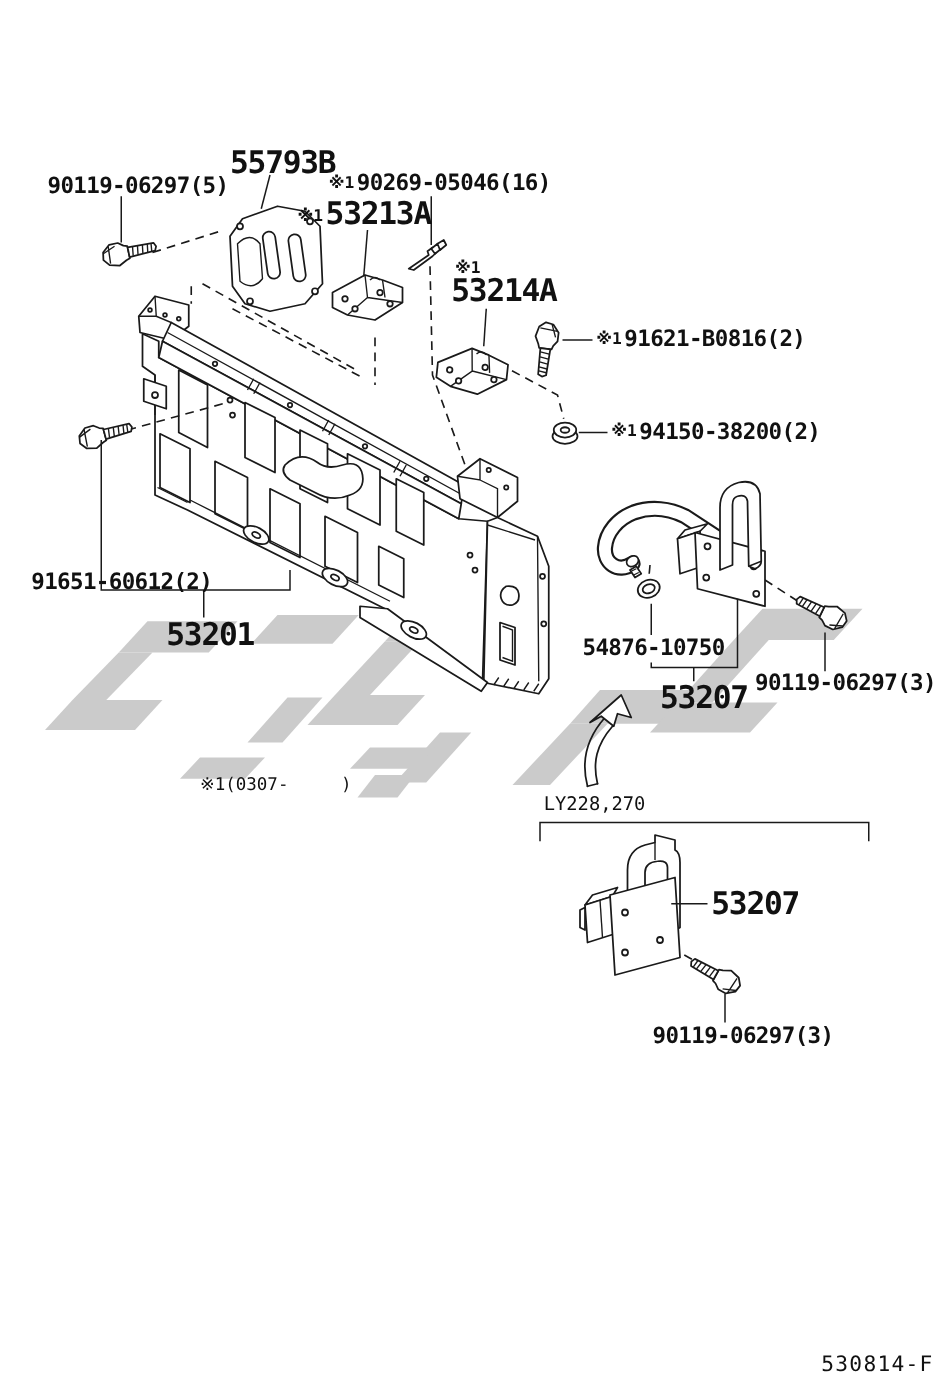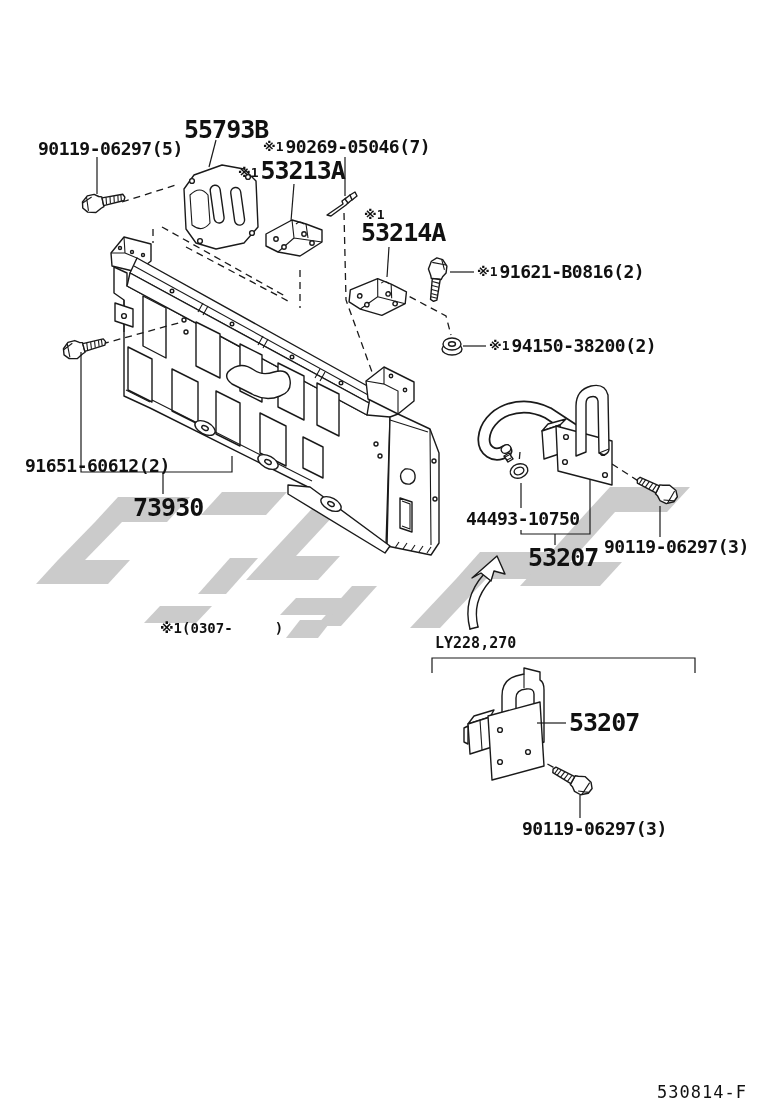--- a/index.html
+++ b/index.html
@@ -3,21 +3,21 @@
 <meta charset="utf-8">
 <style>
   html,body{margin:0;padding:0;background:#fff;}
   .stage{position:relative;width:760px;height:1112px;background:#fff;overflow:hidden;
          font-family:"DejaVu Sans Mono","DejaVu Sans",monospace;}
   svg{position:absolute;left:0;top:0;}
   .lbl{position:absolute;font:bold 18px/1.05 "DejaVu Sans Mono","DejaVu Sans",monospace;
        color:#111;white-space:pre;letter-spacing:-0.5px;}
   .lbl .pre{font-size:13px;font-weight:bold;margin-right:2px;position:relative;top:-2px;letter-spacing:0;}
   .big{font-size:25px;letter-spacing:-1px;}
-  .reg{font-weight:bold;font-size:15px;letter-spacing:0;}
+  .reg{font-weight:normal;font-size:15px;letter-spacing:0;}
   .fig{font-weight:normal;font-size:17px;letter-spacing:1px;}
   .ln{stroke:#1a1a1a;stroke-width:1.4;fill:none;stroke-linecap:round;stroke-linejoin:round;}
   .fw{stroke:#1a1a1a;stroke-width:1.4;fill:#fff;stroke-linejoin:round;}
   .thin{stroke:#1a1a1a;stroke-width:1.1;fill:none;}
   .dash{stroke:#1a1a1a;stroke-width:1.3;fill:none;stroke-dasharray:7 5;}
   .ldr{stroke:#1a1a1a;stroke-width:1.2;fill:none;}
   .wm{fill:#cbcbcb;stroke:none;}
 </style>
 </head>
 <body>
@@ -243,29 +243,29 @@
     <path class="ldr" d="M521,483 L521,508 M521,530 L521,534 L590,534 L590,479 M555,534 L555,545"></path>
     <path class="ldr" d="M660,506 L660,537"></path>
     <path class="ldr" d="M432,673 L432,658 L695,658 L695,673"></path>
     <path class="ldr" d="M537,723 L566,723"></path>
     <path class="ldr" d="M580,795 L580,818"></path>
   </g>
 </svg>
 
 <div class="lbl" style="left:38px;top:140px">90119-06297(5)</div>
 <div class="lbl big" style="left:184px;top:117px">55793B</div>
-<div class="lbl" style="left:263px;top:138px"><span class="pre">※1</span><span>90269-05046(7)</span></div>
+<div class="lbl" style="left:263px;top:138px"><span class="pre">※1</span><span>90269-05046(16)</span></div>
 <div class="lbl" style="left:238px;top:158px"><span class="pre">※1</span><span class="big">53213A</span></div>
 <div class="lbl" style="left:364px;top:206px"><span class="pre">※1</span></div>
 <div class="lbl big" style="left:361px;top:220px">53214A</div>
 <div class="lbl" style="left:477px;top:263px"><span class="pre">※1</span><span>91621-B0816(2)</span></div>
 <div class="lbl" style="left:489px;top:337px"><span class="pre">※1</span><span>94150-38200(2)</span></div>
 <div class="lbl" style="left:25px;top:457px">91651-60612(2)</div>
-<div class="lbl big" style="left:133px;top:495px">73930</div>
-<div class="lbl" style="left:466px;top:510px">44493-10750</div>
+<div class="lbl big" style="left:133px;top:495px">53201</div>
+<div class="lbl" style="left:466px;top:510px">54876-10750</div>
 <div class="lbl big" style="left:528px;top:545px">53207</div>
 <div class="lbl" style="left:604px;top:538px">90119-06297(3)</div>
 <div class="lbl reg" style="left:160px;top:621px;font-size:14px">※1(0307-     )</div>
 <div class="lbl reg" style="left:435px;top:636px">LY228,270</div>
 <div class="lbl big" style="left:569px;top:710px">53207</div>
 <div class="lbl" style="left:522px;top:820px">90119-06297(3)</div>
 <div class="lbl fig" style="left:657px;top:1084px">530814-F</div>
 
 </div>
 

